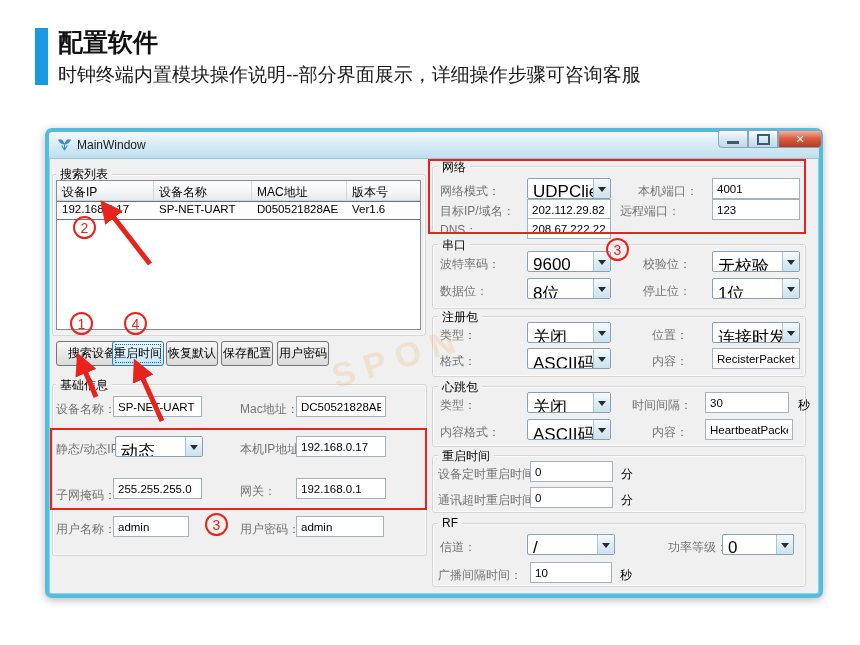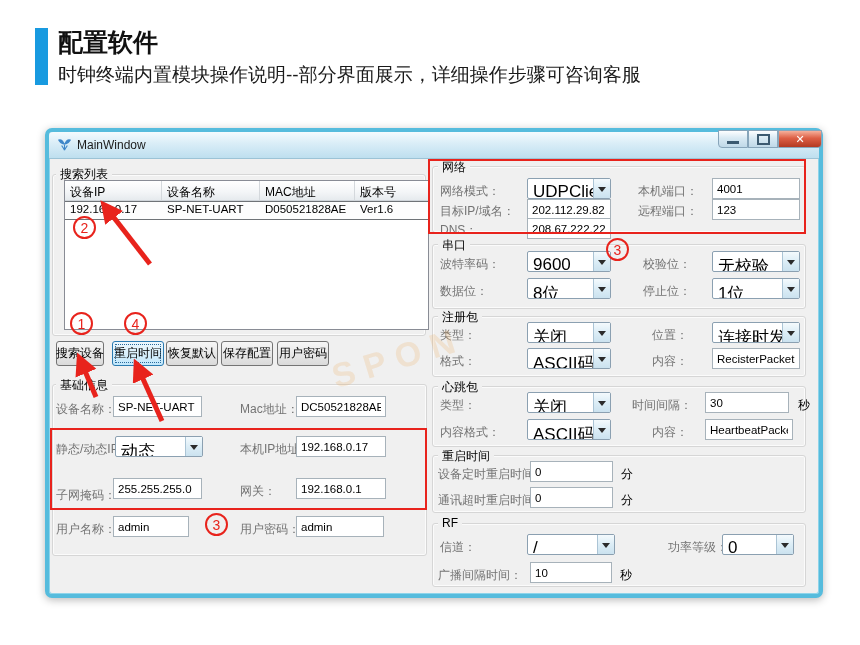--- a/index.html
+++ b/index.html
@@ -38,21 +38,21 @@
   .combo-val{flex:1;font-size:17px;color:#000;padding:3px 0 0 5px;white-space:nowrap;overflow:hidden;}
   .combo-btn{width:16px;background:linear-gradient(#f4fafd,#dcedf6 50%,#cbe2ef);
              border-left:1px solid #abc4d5;display:flex;align-items:center;justify-content:center;}
   .tri{width:0;height:0;border:4px solid transparent;border-top:5px solid #2b2b2b;margin-top:5px;}
   .btn{position:absolute;top:341px;height:25px;box-sizing:border-box;border:1px solid #747474;border-radius:3px;
        background:linear-gradient(#f6f6f6,#eaeaea 45%,#dadada);font-size:12px;color:#000;
        display:flex;align-items:center;justify-content:center;cursor:pointer;white-space:nowrap;}
   .btn.focus{background:linear-gradient(#ecf7fd,#dcf1fc 45%,#c0e7fc);border-color:#2a7ab0;
              outline:1px dotted #2a6a9a;outline-offset:-4px;}
   
-  .tbl{position:absolute;left:64px;top:180px;width:365px;height:150px;background:#fff;
+  .tbl{position:absolute;left:56px;top:180px;width:365px;height:150px;background:#fff;
        border:1px solid #898c95;box-sizing:border-box;}
   .th{position:absolute;top:0;height:20px;box-sizing:border-box;border-right:1px solid #d4d8dc;
       background:linear-gradient(#ffffff,#f3f5f7 60%,#e6eaee);border-bottom:1px solid #cfd4d9;
       font-size:12px;color:#000;padding:3px 0 0 5px;cursor:pointer;white-space:nowrap;overflow:hidden;}
   .td{position:absolute;top:20px;height:17px;box-sizing:border-box;font-size:11.5px;color:#000;
       padding:2px 0 0 5px;white-space:nowrap;overflow:hidden;}
   .sel-row{position:absolute;left:0;top:20px;width:363px;height:17px;border-top:1px solid #6f7377;
            border-bottom:1px solid #6f7377;background:#fdfdfd;cursor:pointer;}
   
   .red-rect{position:absolute;border:2px solid #e8231c;pointer-events:none;}
@@ -100,21 +100,21 @@
       <div class="th" style="left:290px;width:73px;border-right:none;">版本号</div>
       <div class="sel-row"></div>
       <div class="td" style="left:0;width:97px;">192.168.0.17</div>
       <div class="td" style="left:97px;width:98px;">SP-NET-UART</div>
       <div class="td" style="left:195px;width:95px;">D050521828AE</div>
       <div class="td" style="left:290px;width:73px;">Ver1.6</div>
     </div>
   </div>
 
   <div>
-    <div class="btn" style="left:56px;width:48px;">搜索设备</div>
+    <div class="btn" style="left:56px;width:72px;">搜索设备</div>
     <div class="btn focus" style="left:112px;width:52px;">重启时间</div>
     <div class="btn" style="left:166px;width:52px;">恢复默认</div>
     <div class="btn" style="left:221px;width:52px;">保存配置</div>
     <div class="btn" style="left:277px;width:52px;">用户密码</div>
   </div>
 
   <div>
     <div class="g" style="left:52px;top:384px;width:375px;height:172px;"></div>
     <span class="g-t" style="left:56px;top:377px;">基础信息</span>
 
@@ -151,21 +151,21 @@
     <div class="combo" style="left:527px;top:178px;width:84px;">
       <span class="combo-val">UDPClient</span>
       <span class="combo-btn">
           <span class="tri"></span>
         </span>
     </div>
     <span class="lbl" style="left:638px;top:183px;">本机端口：</span>
     <input class="tb" style="left: 712px; top: 178px; width: 88px;" value="4001">
     <span class="lbl" style="left:440px;top:203px;">目标IP/域名：</span>
     <input class="tb" style="left: 527px; top: 199px; width: 84px;" value="202.112.29.82">
-    <span class="lbl" style="left:638px;top:203px;">远程端口：</span>
+    <span class="lbl" style="left:620px;top:203px;">远程端口：</span>
     <input class="tb" style="left: 712px; top: 199px; width: 88px;" value="123">
     <span class="lbl" style="left:440px;top:222px;">DNS：</span>
     <input class="tb" style="left: 527px; top: 218px; width: 84px;" value="208.67.222.222">
   </div>
 
   <div>
     <div class="g" style="left:432px;top:244px;width:374px;height:65px;"></div>
     <span class="g-t" style="left:438px;top:237px;">串口</span>
     <span class="lbl" style="left:440px;top:256px;">波特率码：</span>
     <div class="combo" style="left:527px;top:251px;width:84px;">

